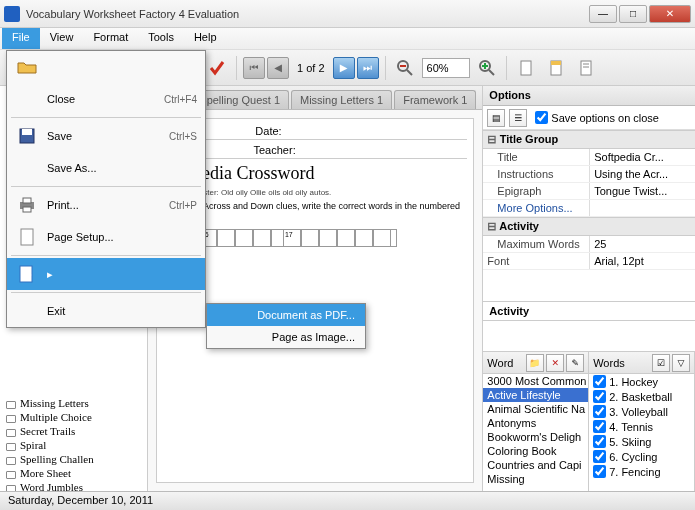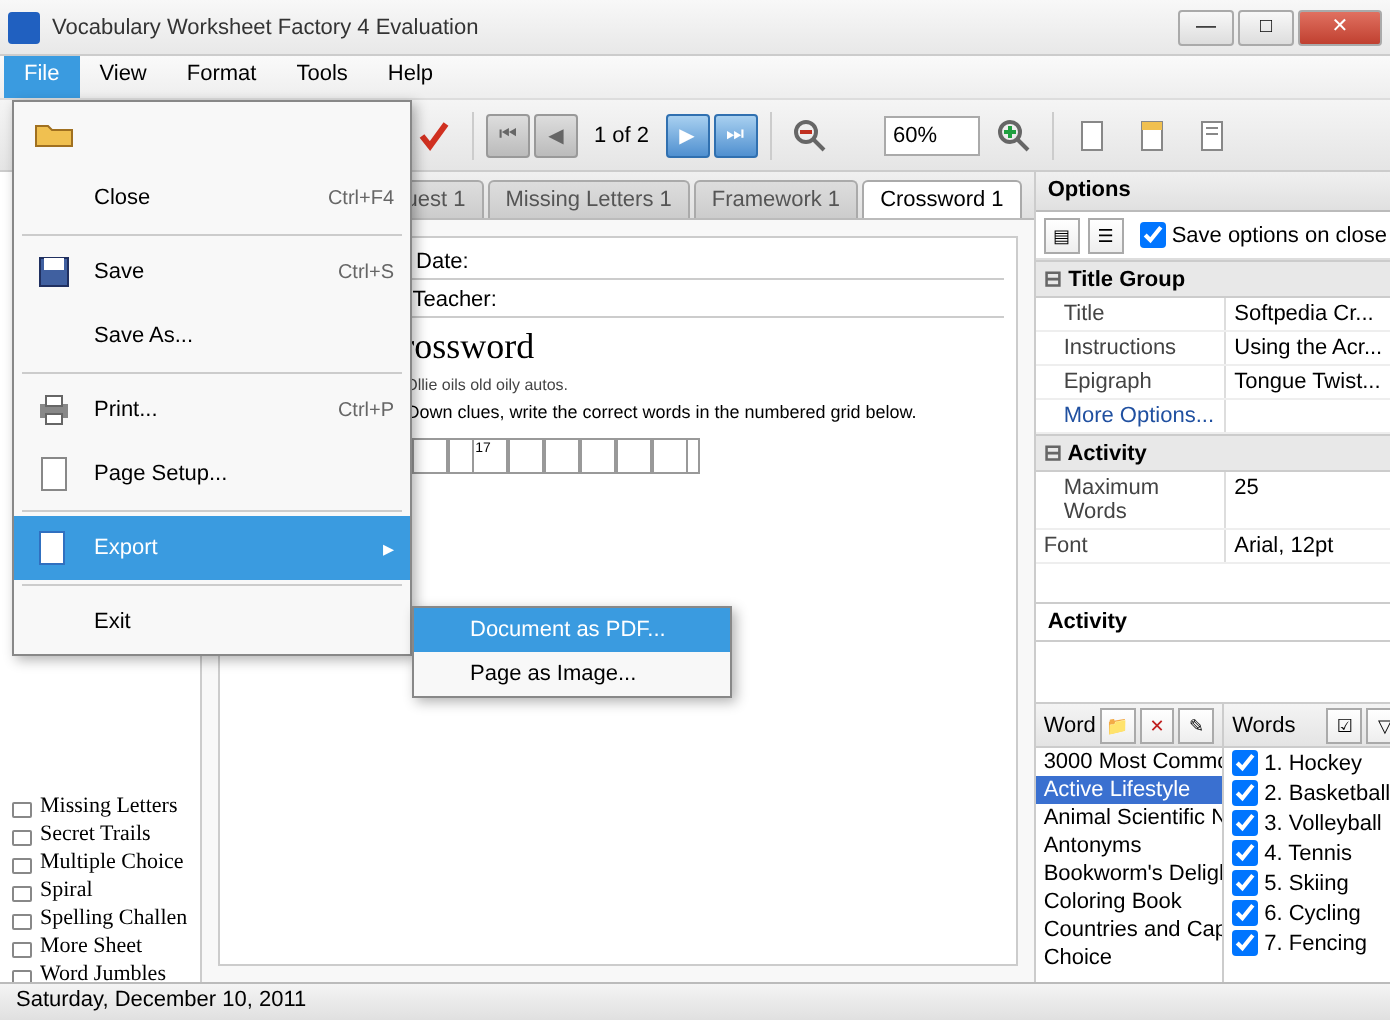--- a/index.html
+++ b/index.html
@@ -12,21 +12,21 @@
 .winbtn.close { background: linear-gradient(#e07060,#c04030); color: #fff; width: 42px; }
 .menubar { height: 22px; background: linear-gradient(#fafafa,#eee); display: flex; padding: 0 2px; border-bottom: 1px solid #ddd; }
 .menuitem { padding: 3px 10px; cursor: pointer; }
 .menuitem.open { background: #3a9be0; color: #fff; }
 .toolbar { height: 36px; background: linear-gradient(#f5f5f5,#e5e5e5); border-bottom: 1px solid #ccc; display: flex; align-items: center; padding: 0 6px; gap: 4px; }
 .tbtn { width: 26px; height: 26px; border: 1px solid transparent; border-radius: 3px; display: flex; align-items: center; justify-content: center; cursor: pointer; }
 .tsep { width: 1px; height: 24px; background: #ccc; margin: 0 2px; }
 .pagenav { display: flex; align-items: center; gap: 2px; }
 .navbtn { width: 22px; height: 22px; background: linear-gradient(#a8d0f0,#5090d0); border: 1px solid #3070b0; border-radius: 2px; color: #fff; display:flex;align-items:center;justify-content:center; cursor: pointer; font-size: 10px; }
 .navbtn.dis { background: linear-gradient(#ddd,#bbb); border-color: #999; color: #666; }
-.zoombox { width: 48px; height: 20px; border: 1px solid #aaa; background: #fff; padding: 2px 4px; margin-left: 20px; }
+.zoombox { width: 48px; height: 20px; border: 1px solid #aaa; background: #fff; padding: 2px 4px; }
 .body { display: flex; height: 405px; }
 .left { width: 160px; border-right: 1px solid #ccc; background: #fff; position: relative; }
 .mid { flex: 1; background: #f8f8f8; display: flex; flex-direction: column; }
 .right { width: 230px; border-left: 1px solid #ccc; background: #fff; display: flex; flex-direction: column; }
 .tabstrip { height: 24px; background: linear-gradient(#f0f0f0,#e0e0e0); border-bottom: 1px solid #bbb; display: flex; align-items: end; padding: 0 4px; overflow: hidden; }
 .tab { padding: 3px 8px; border: 1px solid #aaa; border-bottom: none; background: linear-gradient(#ddd,#ccc); border-radius: 3px 3px 0 0; margin-right: 2px; color: #555; white-space: nowrap; cursor: pointer; }
 .tab.active { background: #fff; color: #000; }
 .doc { flex: 1; background: #fff; margin: 8px; border: 1px solid #ccc; padding: 6px; overflow: hidden; }
 .doc .hdr { border-bottom: 1px solid #ccc; padding-bottom: 2px; margin-bottom: 4px; display: flex; gap: 60px; font-size: 10px; }
 .doc h1 { font-family: Georgia, serif; font-size: 18px; font-weight: normal; margin: 2px 0 4px; }
@@ -58,21 +58,21 @@
 .tree .li::before { content: ""; position: absolute; left: 4px; top: 5px; width: 8px; height: 6px; border: 1px solid #888; border-radius: 1px; }
 .status { position: absolute; bottom: 0; left: 0; right: 0; height: 19px; background: linear-gradient(#f4f4f4,#e0e0e0); border-top: 1px solid #bbb; display: flex; padding: 2px 8px; gap: 30px; }
 .filemenu { position: absolute; top: 50px; left: 6px; width: 200px; background: #f8f8f8; border: 1px solid #888; box-shadow: 2px 2px 6px rgba(0,0,0,0.3); z-index: 10; }
 .filemenu .row { display: flex; align-items: center; padding: 6px 8px; cursor: pointer; }
 .filemenu .row.hl { background: #3a9be0; color: #fff; }
 .filemenu .ico { width: 24px; height: 20px; margin-right: 8px; display:flex;align-items:center;justify-content:center; }
 .filemenu .lbl { flex: 1; }
 .filemenu .accel { color: #666; font-size: 10px; }
 .filemenu .sep { height: 1px; background: #ccc; margin: 2px 4px; }
 .submenu { position: absolute; top: 303px; left: 206px; width: 160px; background: #f8f8f8; border: 1px solid #888; box-shadow: 2px 2px 6px rgba(0,0,0,0.3); z-index: 11; }
-.submenu .row { padding: 5px 10px 5px 28px; cursor: pointer; }
+.submenu .row { padding: 5px 10px 5px 28px; cursor: pointer; text-align: right; }
 .submenu .row.hl { background: #3a9be0; color: #fff; }
 svg { display: block; }
 </style>
 </head>
 <body>
 
 <div class="titlebar">
   <div class="icon"></div>
   <div class="title">Vocabulary Worksheet Factory 4 Evaluation</div>
   <div class="winbtns">
@@ -172,36 +172,35 @@
         <line x1="6" y1="5" x2="12" y2="5" stroke="#888"></line>
         <line x1="6" y1="8" x2="12" y2="8" stroke="#888"></line>
       </svg>
     </div>
 </div>
 
 <div class="body">
   <div class="left">
     <div class="tree" style="padding-top:310px">
       <div class="li">Missing Letters</div>
+      <div class="li">Multiple Choice</div>
       <div class="li">Secret Trails</div>
-      <div class="li">Multiple Choice</div>
       <div class="li">Spiral</div>
       <div class="li">Spelling Challen</div>
       <div class="li">More Sheet</div>
       <div class="li">Word Jumbles</div>
     </div>
   </div>
 
   <div class="mid">
     <div class="tabstrip">
       <div class="tab">age</div>
       <div class="tab">Spelling Quest 1</div>
       <div class="tab">Missing Letters 1</div>
       <div class="tab">Framework 1</div>
-      <div class="tab active">Crossword 1</div>
     </div>
     <div class="doc">
       <div class="hdr">
           <span>Name:</span>
           <span>Date:</span>
         </div>
       <div class="hdr">
           <span>Class:</span>
           <span>Teacher:</span>
         </div>
@@ -319,21 +318,21 @@
           <div class="minibtn">✎</div>
         </div>
         <div class="listbody">
           <div class="li">3000 Most Common</div>
           <div class="li sel">Active Lifestyle</div>
           <div class="li">Animal Scientific Na</div>
           <div class="li">Antonyms</div>
           <div class="li">Bookworm's Deligh</div>
           <div class="li">Coloring Book</div>
           <div class="li">Countries and Capi</div>
-          <div class="li">Choice</div>
+          <div class="li">Missing</div>
         </div>
       </div>
       <div class="listcol">
         <div class="listhdr">
           <span style="flex:1">Words</span>
           <div class="minibtn">☑</div>
           <div class="minibtn">▽</div>
         </div>
         <div class="listbody">
           <label class="chk">
@@ -423,21 +422,20 @@
       <span class="lbl">Page Setup...</span>
     </div>
   <div class="sep"></div>
   <div class="row hl">
       <div class="ico">
         <svg width="16" height="18">
           <rect x="1" y="1" width="12" height="16" fill="#fff" stroke="#3070c0"></rect>
           <path d="M7 6l4 4-4 4" fill="none" stroke="#fff" stroke-width="2"></path>
         </svg>
       </div>
-      <span class="lbl">Export</span>
       <span style="color:#fff">▸</span>
     </div>
   <div class="sep"></div>
   <div class="row">
       <div class="ico"></div>
       <span class="lbl">Exit</span>
     </div>
 </div>
 
 <div class="submenu">

